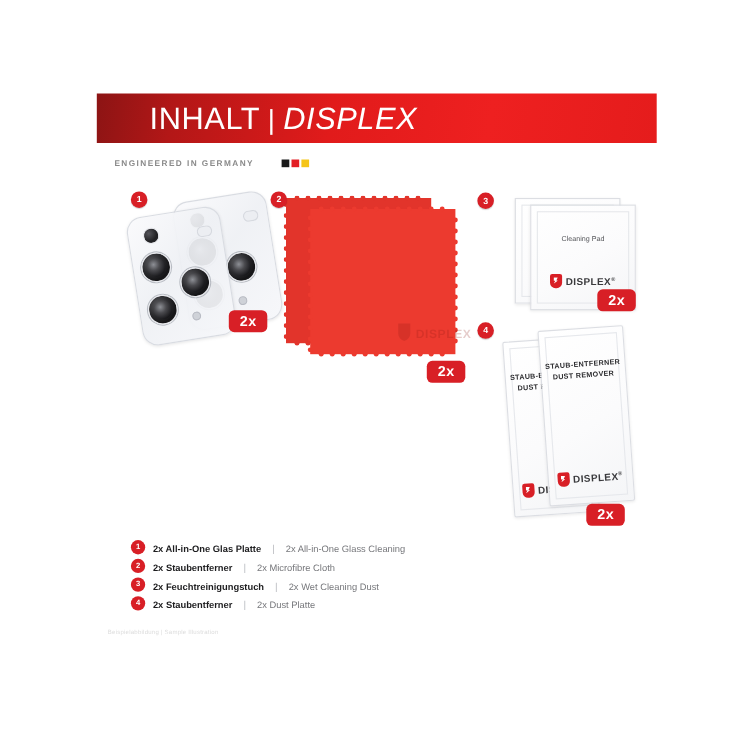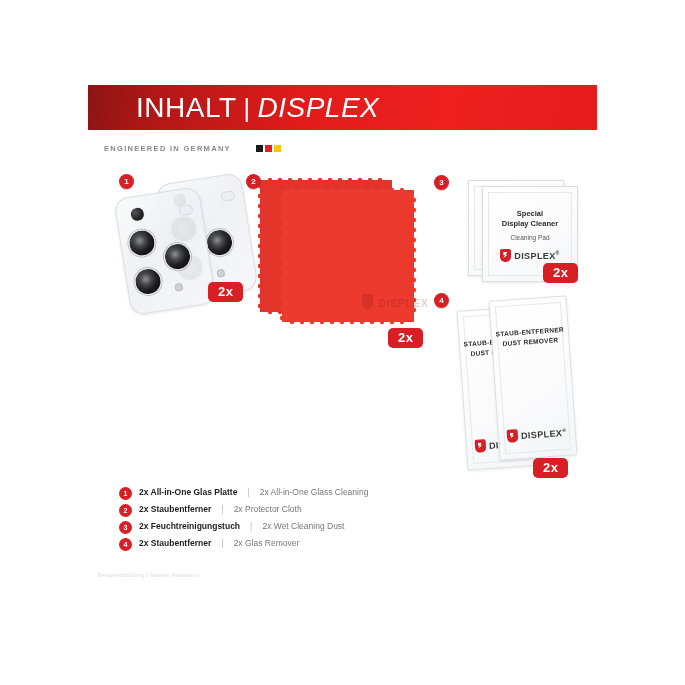--- a/index.html
+++ b/index.html
@@ -179,21 +179,21 @@
     letter-spacing: .3px;
   }
   .dust-logo {
     position: absolute; left: 8px; bottom: 16px;
     display: flex; align-items: center; gap: 3px;
   }
 
   
   .legend { position: absolute; left: 119px; top: 487px; }
   .legend-row {
-    display: flex; align-items: flex-start;
+    display: flex; align-items: flex-end;
     height: 17px; gap: 7px;
   }
   .legend-num {
     width: 13px; height: 13px; border-radius: 50%;
     background: #d81f26; color: #fff;
     font-size: 7px; font-weight: 700;
     display: flex; align-items: center; justify-content: center;
     flex: 0 0 auto;
   }
   .legend-de {
@@ -354,24 +354,20 @@
   <div class="pill p2">2x</div>
 
   <div class="num-badge b3">3</div>
   <div class="pad-wrap">
     <div class="sachet pad back" style="position:absolute;">
       <div class="sachet-inner"></div>
     </div>
     <div class="sachet pad front" style="position:absolute;">
       <div class="sachet-inner"></div>
       <div class="pad-text">
-        <div class="pad-t1">
-          <span>Special</span><br>
-          <span>Display Cleaner</span>
-        </div>
         <div class="pad-t2">Cleaning Pad</div>
       </div>
       <div class="pad-logo">
         <span class="logo-shield"></span>
         <span class="logo-word"><span>DISPLEX</span><sup>®</sup></span>
       </div>
     </div>
   </div>
   <div class="pill p3">2x</div>
 
@@ -406,31 +402,31 @@
     <div class="legend-row">
       <span class="legend-num">1</span>
       <span class="legend-de">2x All-in-One Glas Platte</span>
       <span class="legend-bar">|</span>
       <span class="legend-en">2x All-in-One Glass Cleaning</span>
     </div>
     <div class="legend-row">
       <span class="legend-num">2</span>
       <span class="legend-de">2x Staubentferner</span>
       <span class="legend-bar">|</span>
-      <span class="legend-en">2x Protector Cloth</span>
+      <span class="legend-en">2x Microfibre Cloth</span>
     </div>
     <div class="legend-row">
       <span class="legend-num">3</span>
       <span class="legend-de">2x Feuchtreinigungstuch</span>
       <span class="legend-bar">|</span>
       <span class="legend-en">2x Wet Cleaning Dust</span>
     </div>
     <div class="legend-row">
       <span class="legend-num">4</span>
       <span class="legend-de">2x Staubentferner</span>
       <span class="legend-bar">|</span>
-      <span class="legend-en">2x Glas Remover</span>
+      <span class="legend-en">2x Dust Platte</span>
     </div>
   </div>
 
   <div class="footer">Beispielabbildung | Sample Illustration</div>
 
 </div>
 
 </body></html>

